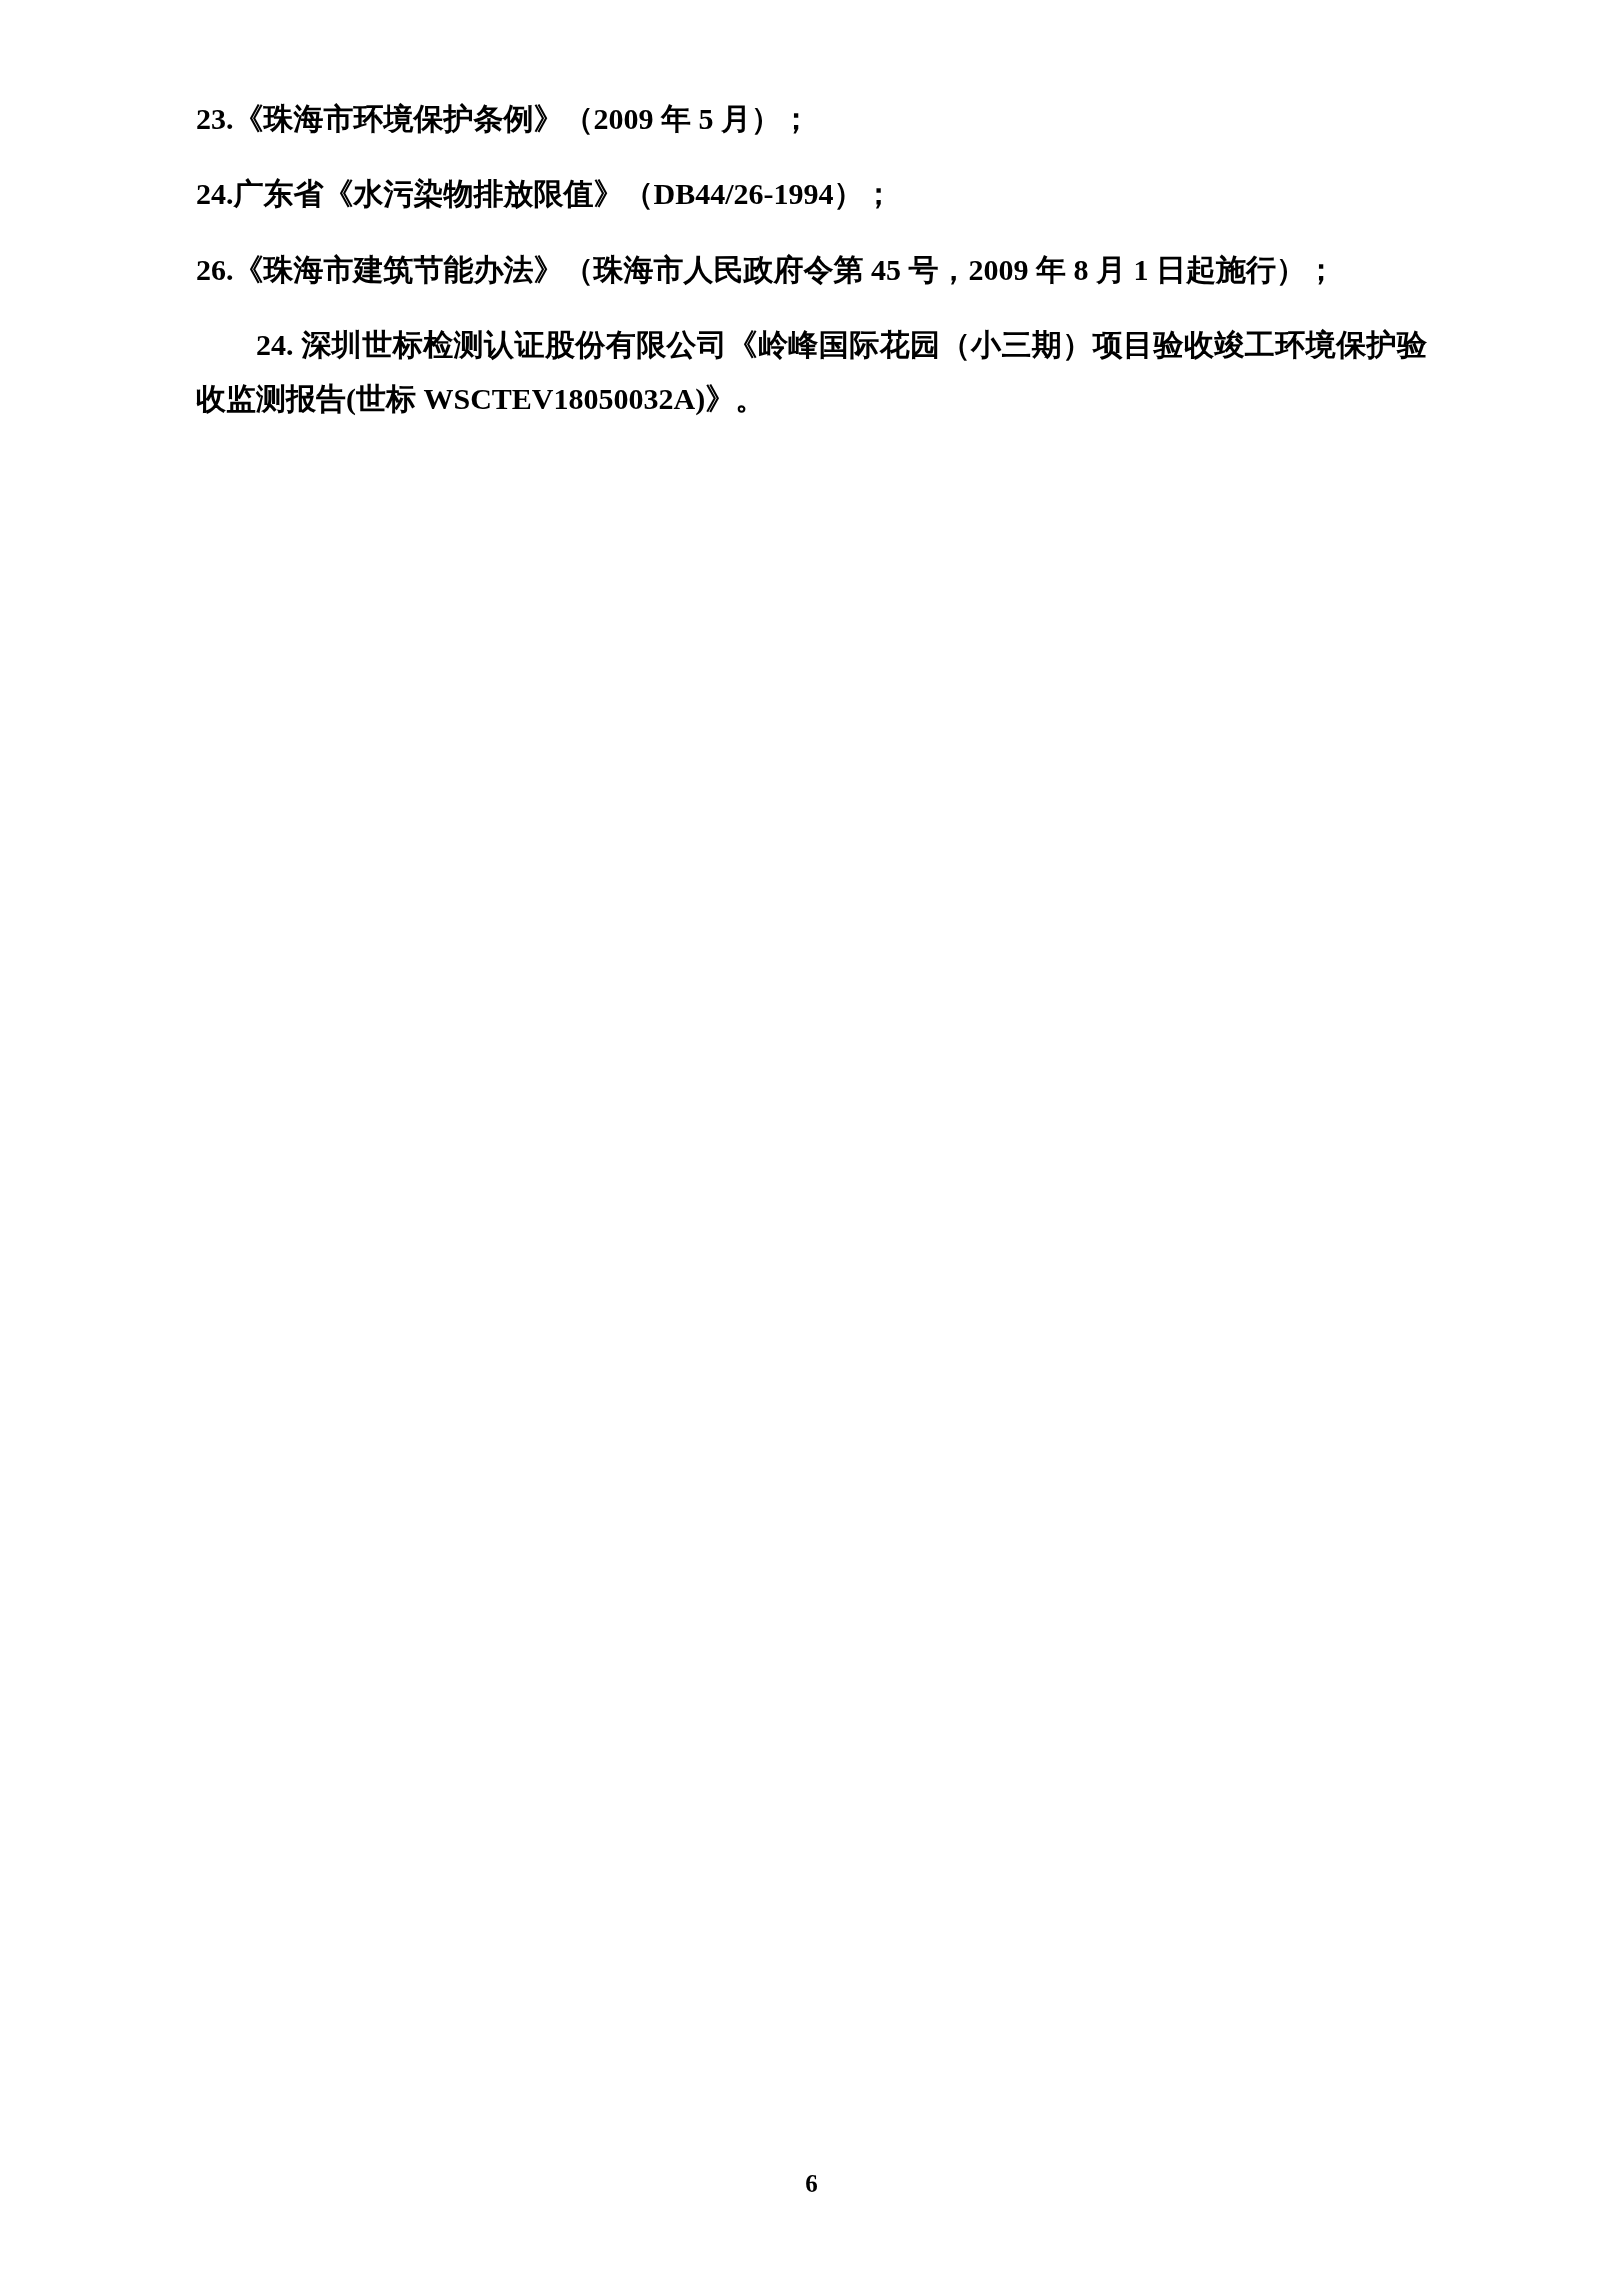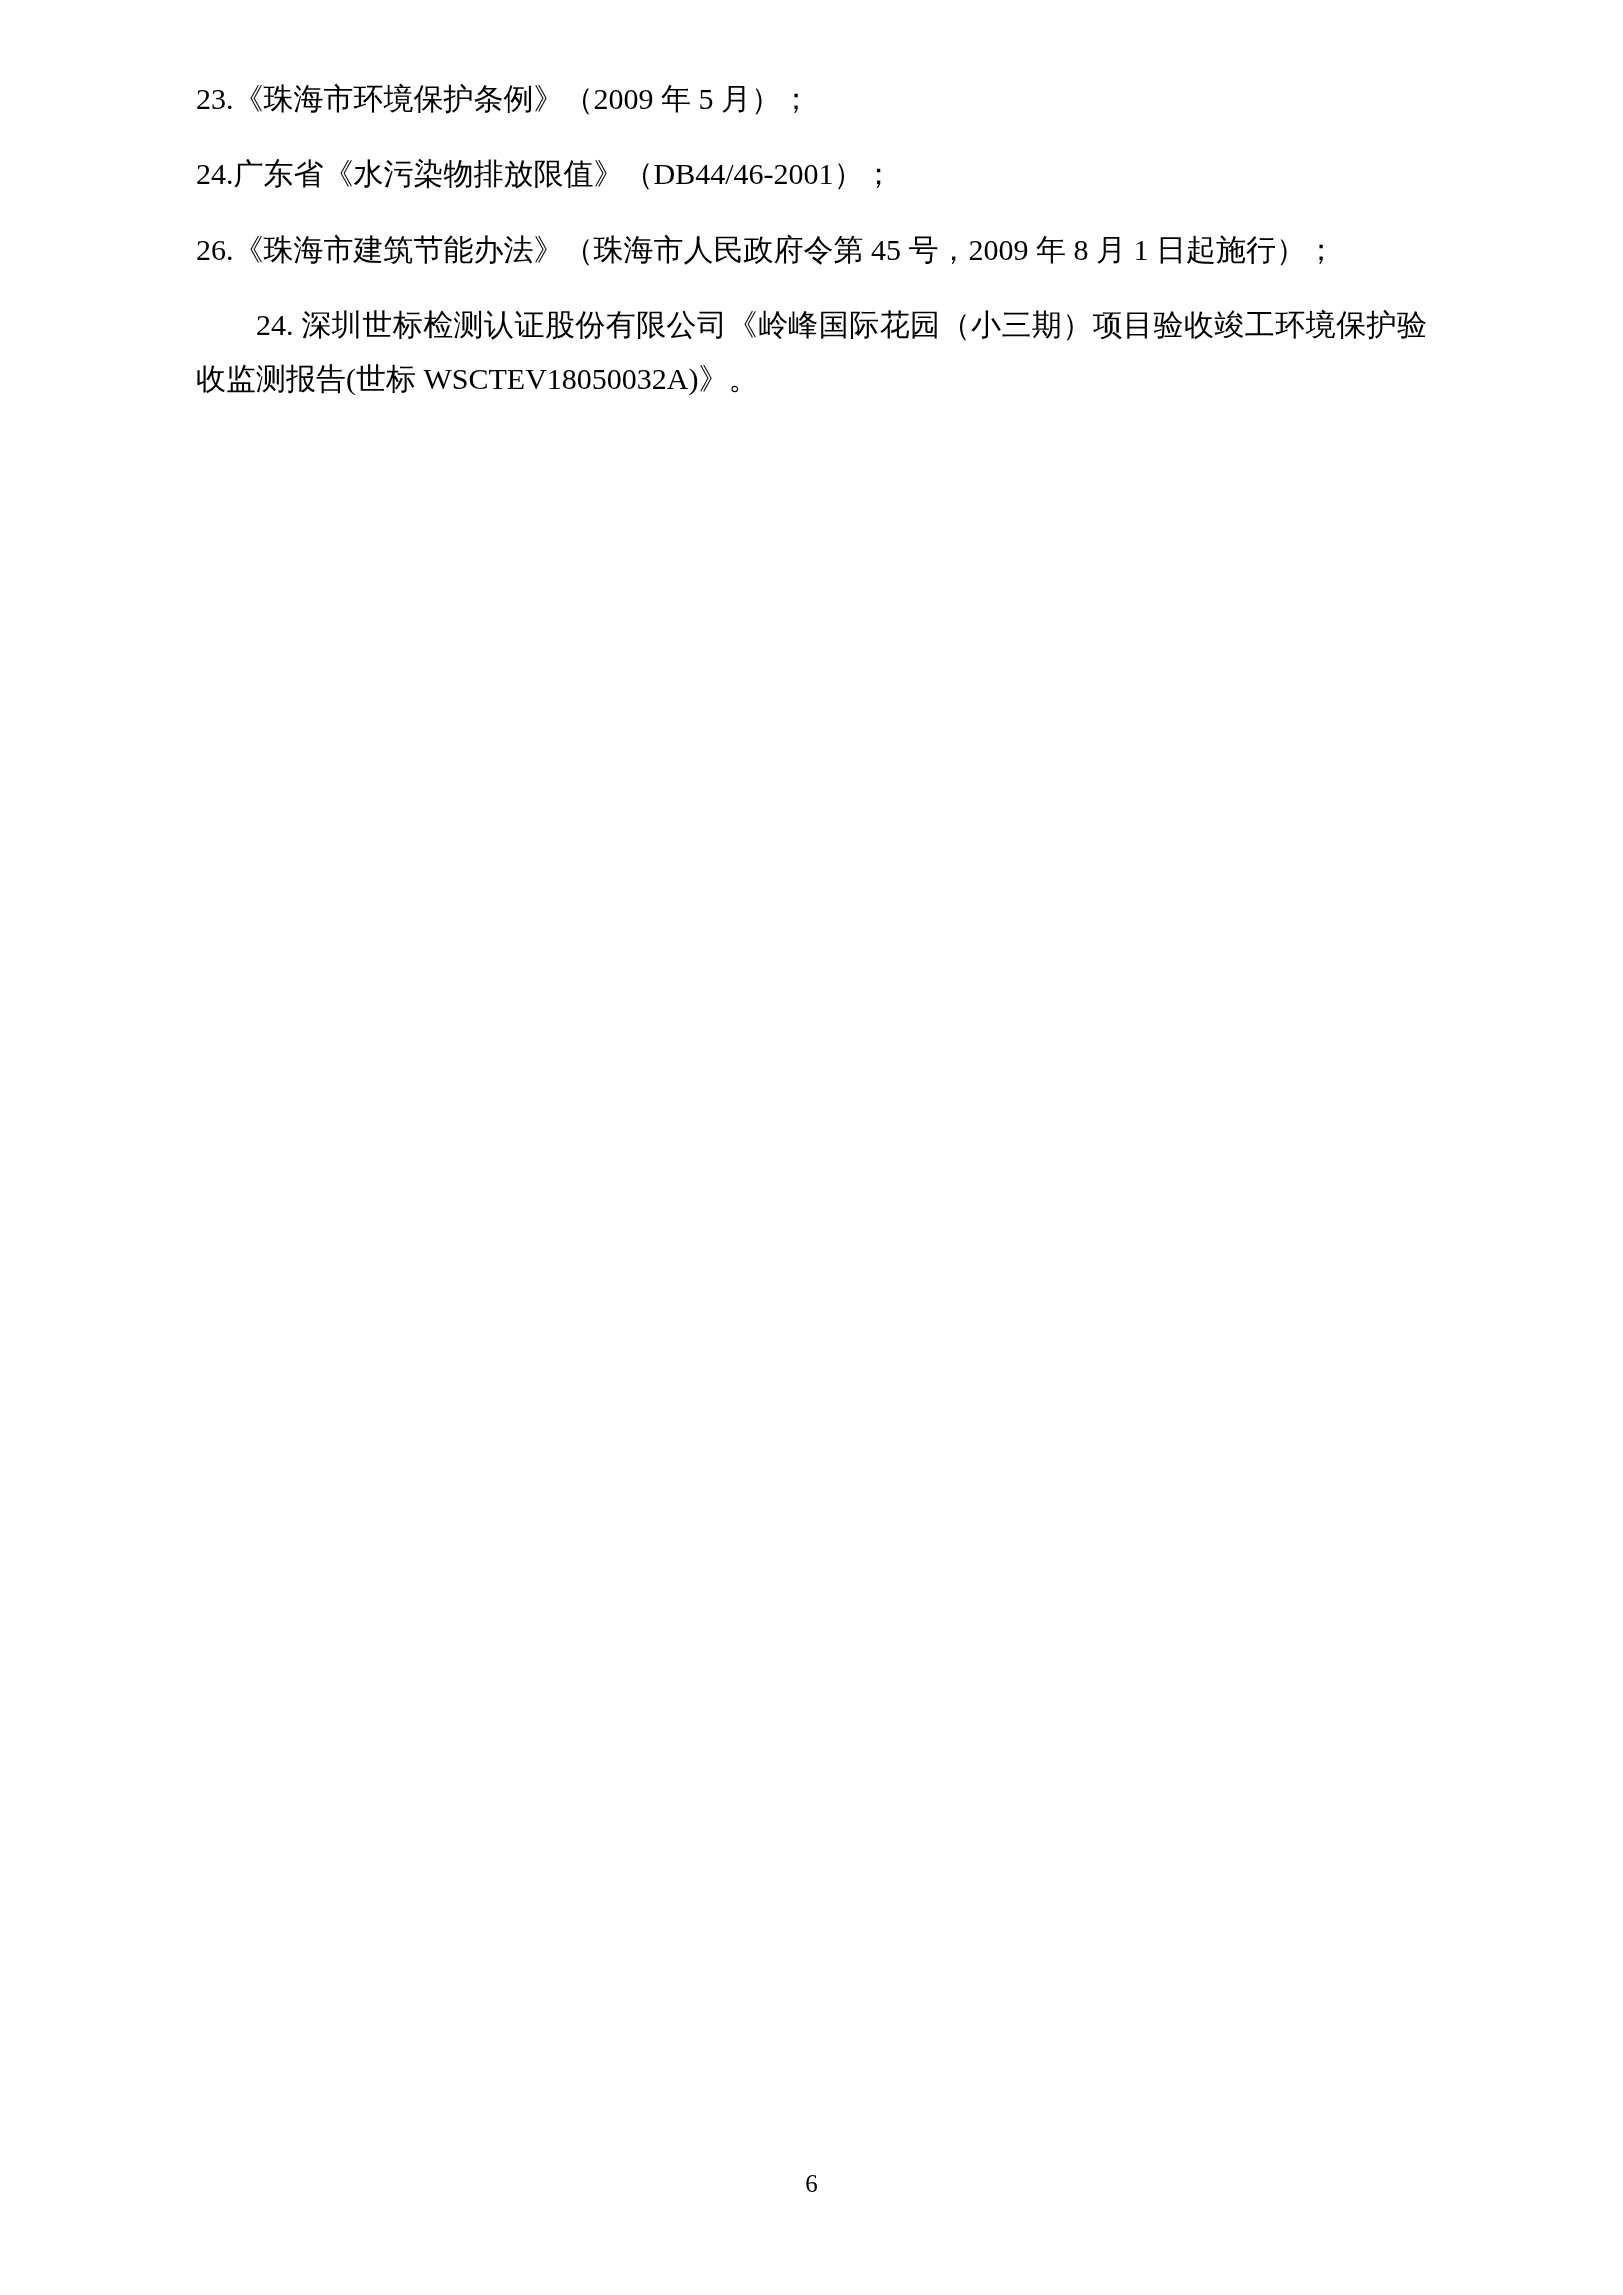--- a/index.html
+++ b/index.html
@@ -14,21 +14,22 @@
     font-family: "Liberation Serif", serif;
     color: #000000;
   }
   .page {
     position: absolute;
     top: 0;
     left: 0;
     width: 1623px;
     height: 2295px;
     box-sizing: border-box;
-    padding: 72px 196px 131px 196px;
+    padding: 92px 196px 131px 196px;
+    font-weight: bold;
   }
   .doc-body {
     font-size: 30px;
     line-height: 1.78;
   }
   .para {
     margin: 0 0 22px 0;
     text-align: justify;
     text-justify: inter-ideograph;
     white-space: pre-wrap;
@@ -46,19 +47,19 @@
     font-family: "Liberation Serif", serif;
     color: #000000;
   }
 </style>
 </head>
 <body>
 
 <div class="page">
   <div class="doc-body">
     <p class="para">23.《珠海市环境保护条例》（2009 年 5 月）；</p>
-    <p class="para">24.广东省《水污染物排放限值》（DB44/46-2001）；</p>
+    <p class="para">24.广东省《水污染物排放限值》（DB44/26-1994）；</p>
     <p class="para">26.《珠海市建筑节能办法》（珠海市人民政府令第 45 号，2009 年 8 月 1 日起施行）；</p>
     <p class="para indent">24. 深圳世标检测认证股份有限公司《岭峰国际花园（小三期）项目验收竣工环境保护验收监测报告(世标 WSCTEV18050032A)》。</p>
   </div>
   <div class="page-number">6</div>
 </div>
 
 
 </body></html>

